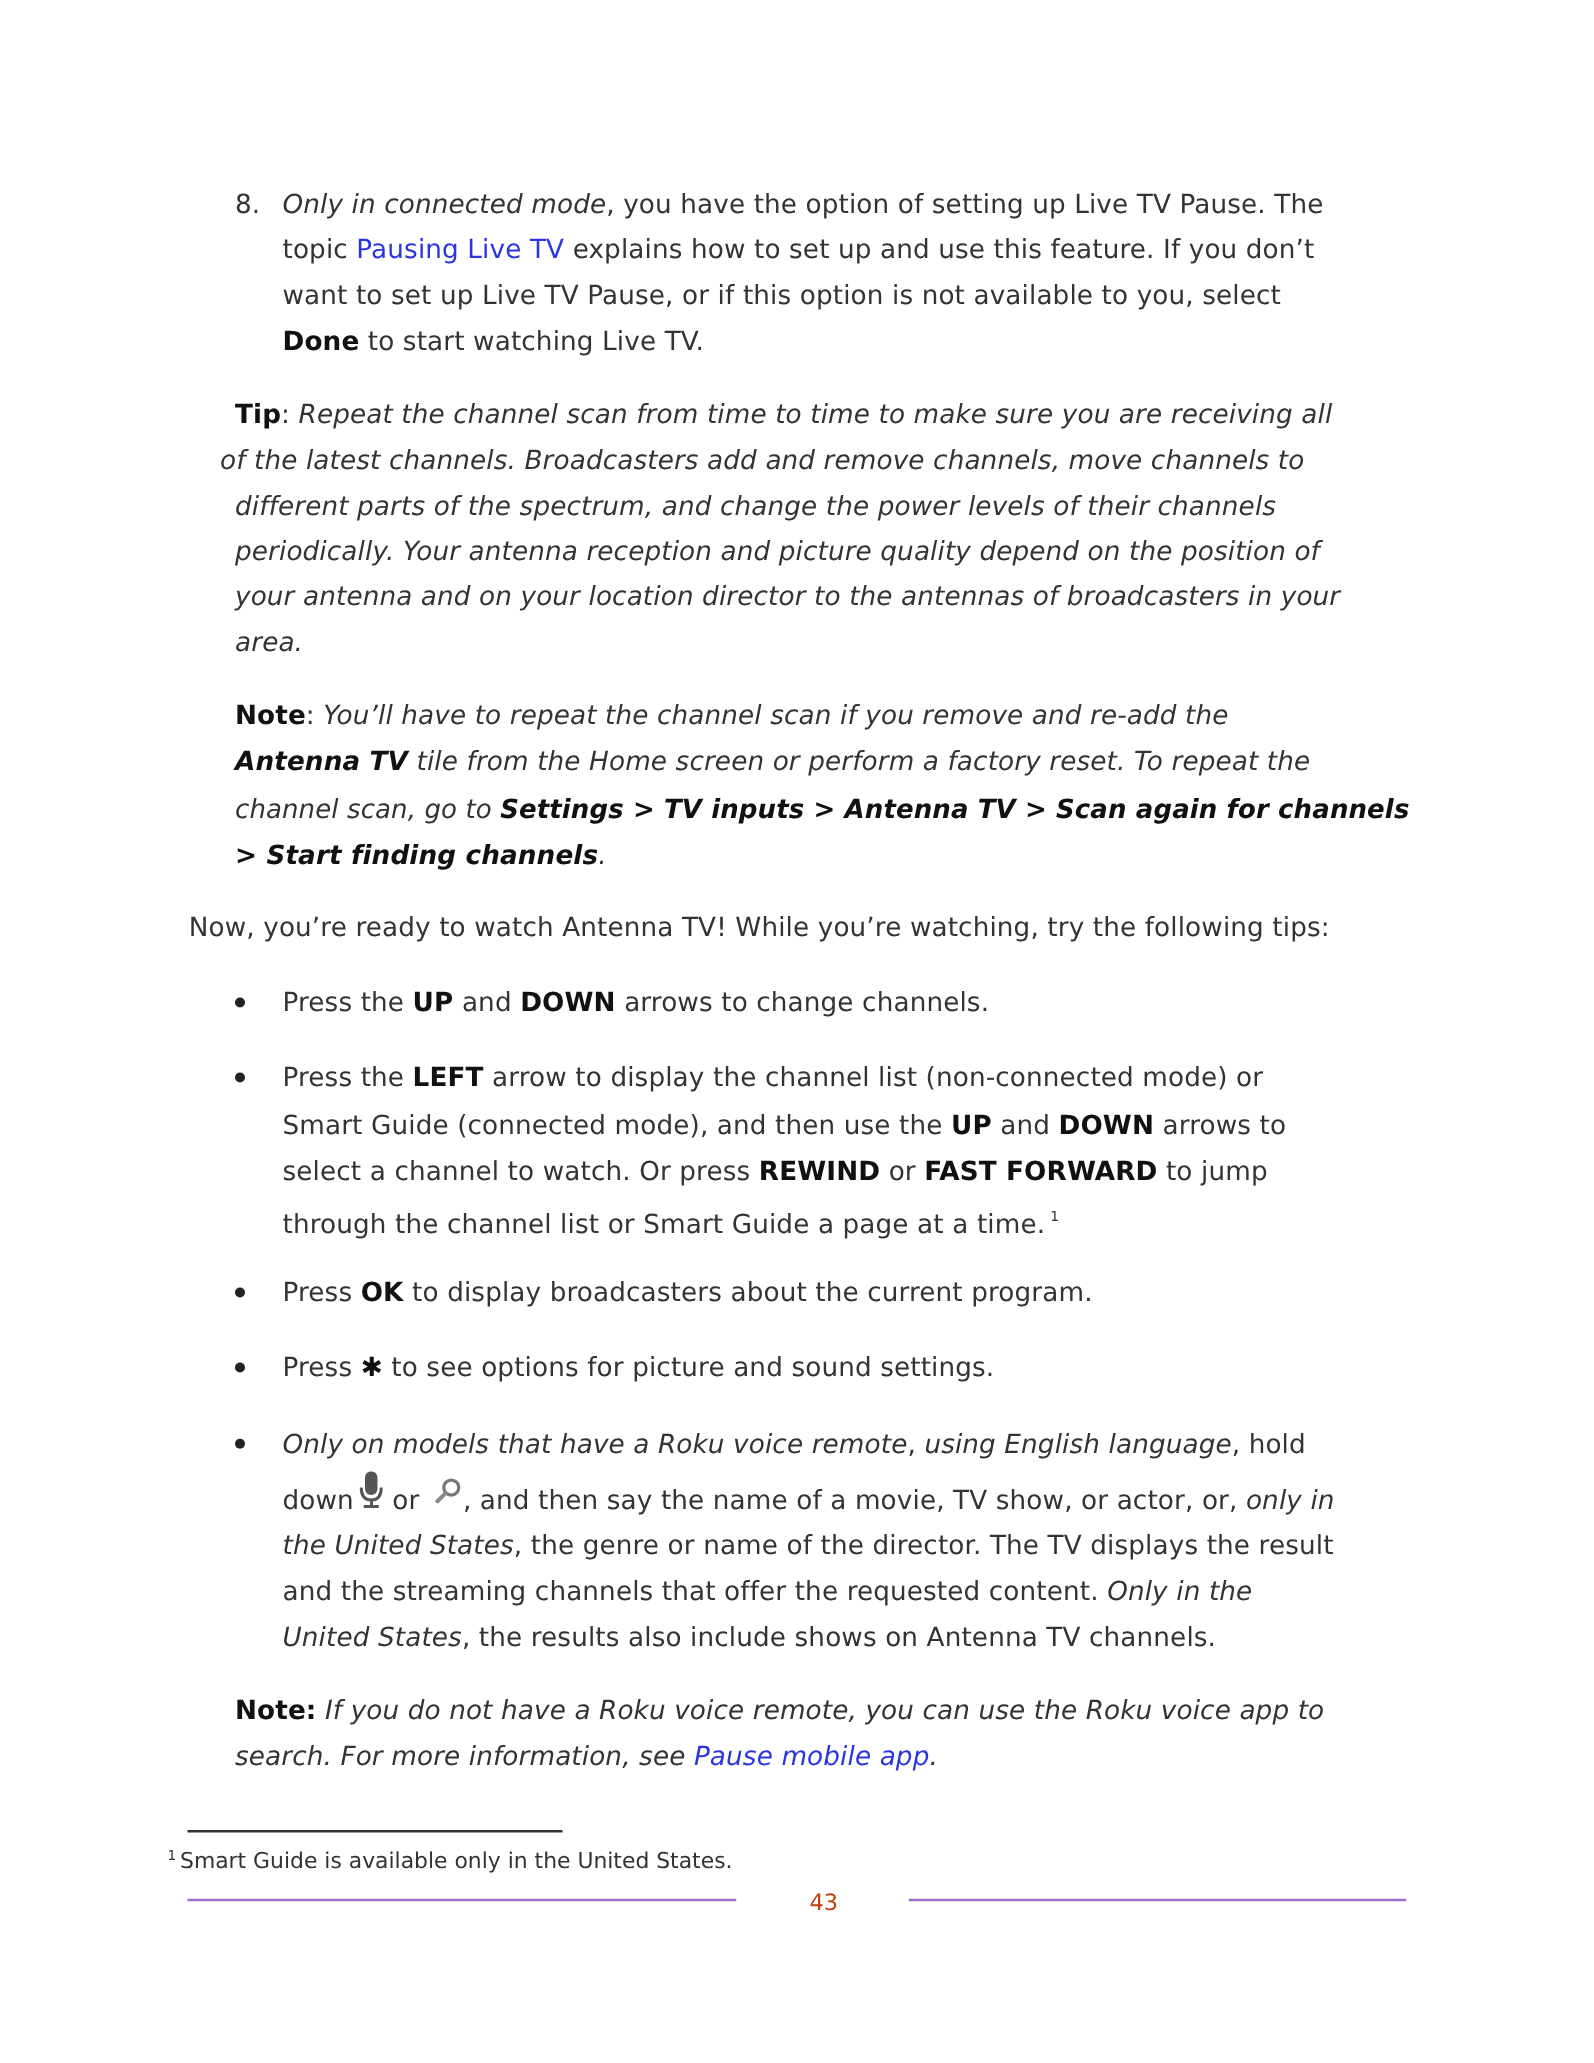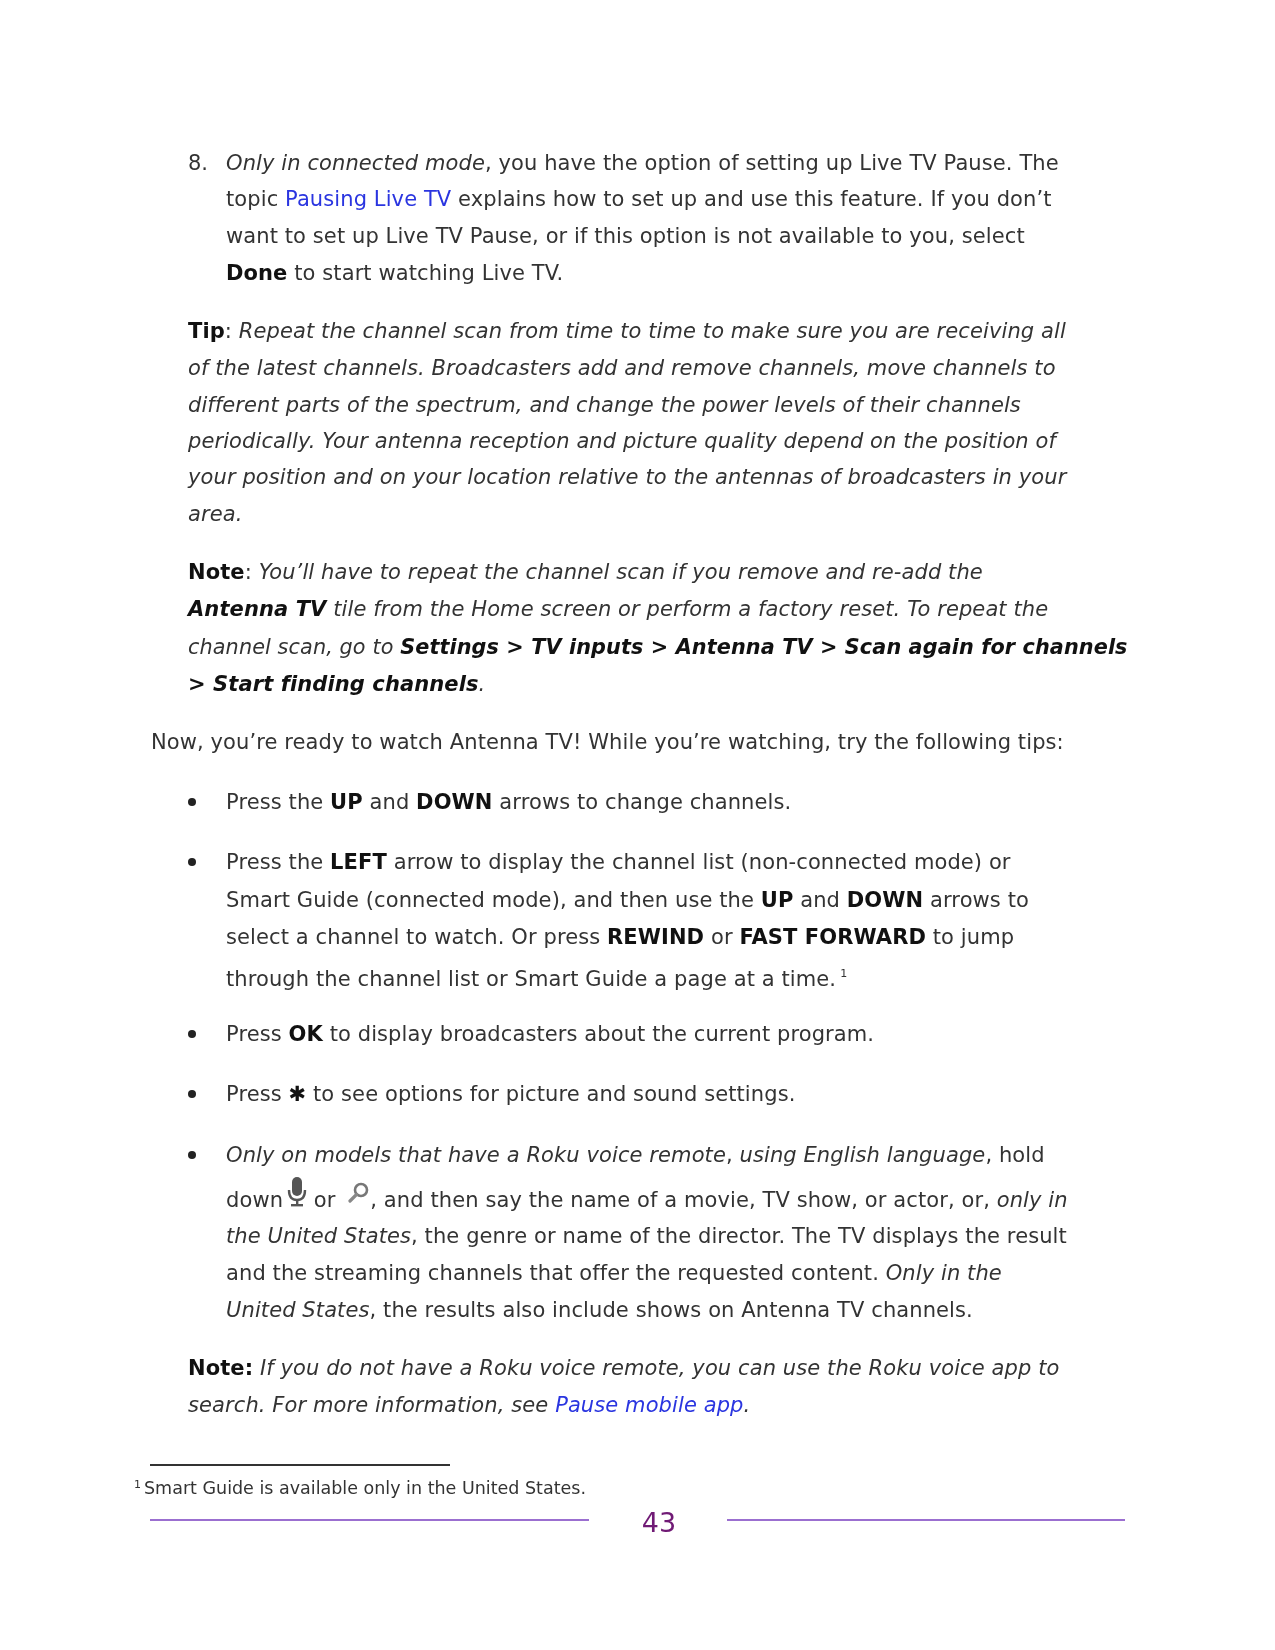--- a/index.html
+++ b/index.html
@@ -8,41 +8,41 @@
   .ln { position:absolute; white-space:nowrap; font-size:21px; line-height:24px; height:24px; letter-spacing:0.1px; }
   .ln b { color:#111111; font-weight:bold; }
   .it { font-style:italic; }
   a.lk { color:#2a35e0; text-underline-offset:3px; }
   .num { position:absolute; font-size:21px; line-height:24px; }
   .bullet { position:absolute; width:8px; height:8px; border-radius:50%; background:#222; }
   .rule-fn { position:absolute; left:150px; top:1464px; width:300px; height:2px; background:#333; }
   .fn { position:absolute; left:134px; top:1474px; font-size:17.5px; line-height:22px; white-space:nowrap; }
   .fn sup { font-size:11px; vertical-align:6px; margin-right:3px; }
   .pline { position:absolute; top:1519px; height:2px; background:#9b6fd0; }
-  .pnum { position:absolute; left:636px; top:1509px; width:46px; text-align:center; font-size:27px; line-height:28px; color:#701a75; }
+  .pnum { position:absolute; left:636px; top:1509px; width:46px; text-align:center; font-size:18px; line-height:28px; color:#c2410c; }
   sup.fnref { font-size:11px; vertical-align:9px; margin-left:4px; }
   .ico { display:inline-block; vertical-align:middle; }
 </style>
 </head>
 <body>
 
 <div>
   <span class="num" style="left:188px;top:151px">8.</span>
   <div class="ln" style="left:226px;top:151px"><span class="it">Only in connected mode</span><span>, you have the option of setting up Live TV Pause. The</span></div>
   <div class="ln" style="left:226px;top:187px"><span>topic </span><a class="lk">Pausing Live TV</a><span> explains how to set up and use this feature. If you don’t</span></div>
   <div class="ln" style="left:226px;top:224px">want to set up Live TV Pause, or if this option is not available to you, select</div>
   <div class="ln" style="left:226px;top:261px"><b>Done</b><span> to start watching Live TV.</span></div>
 </div>
 
 <div>
   <div class="ln" style="left:188px;top:319px"><b>Tip</b><span>: </span><span class="it">Repeat the channel scan from time to time to make sure you are receiving all</span></div>
-  <div class="ln it" style="left:188px;top:356px">of the latest channels. Broadcasters add and remove channels, move channels to</div>
+  <div class="ln it" style="left:176px;top:356px">of the latest channels. Broadcasters add and remove channels, move channels to</div>
   <div class="ln it" style="left:188px;top:393px">different parts of the spectrum, and change the power levels of their channels</div>
   <div class="ln it" style="left:188px;top:429px">periodically. Your antenna reception and picture quality depend on the position of</div>
-  <div class="ln it" style="left:188px;top:465px">your position and on your location relative to the antennas of broadcasters in your</div>
+  <div class="ln it" style="left:188px;top:465px">your antenna and on your location director to the antennas of broadcasters in your</div>
   <div class="ln it" style="left:188px;top:502px">area.</div>
 </div>
 
 <div>
   <div class="ln" style="left:188px;top:560px"><b>Note</b><span>: </span><span class="it">You’ll have to repeat the channel scan if you remove and re-add the</span></div>
   <div class="ln it" style="left:188px;top:597px"><b>Antenna TV</b><span> tile from the Home screen or perform a factory reset. To repeat the</span></div>
   <div class="ln it" style="left: 188px; top: 635px; transform-origin: left center; transform: scaleX(0.989474);"><span>channel scan, go to </span><b>Settings &gt; TV inputs &gt; Antenna TV &gt; Scan again for channels</b></div>
   <div class="ln it" style="left:188px;top:672px"><b>&gt; Start finding channels</b><span>.</span></div>
 </div>
 

